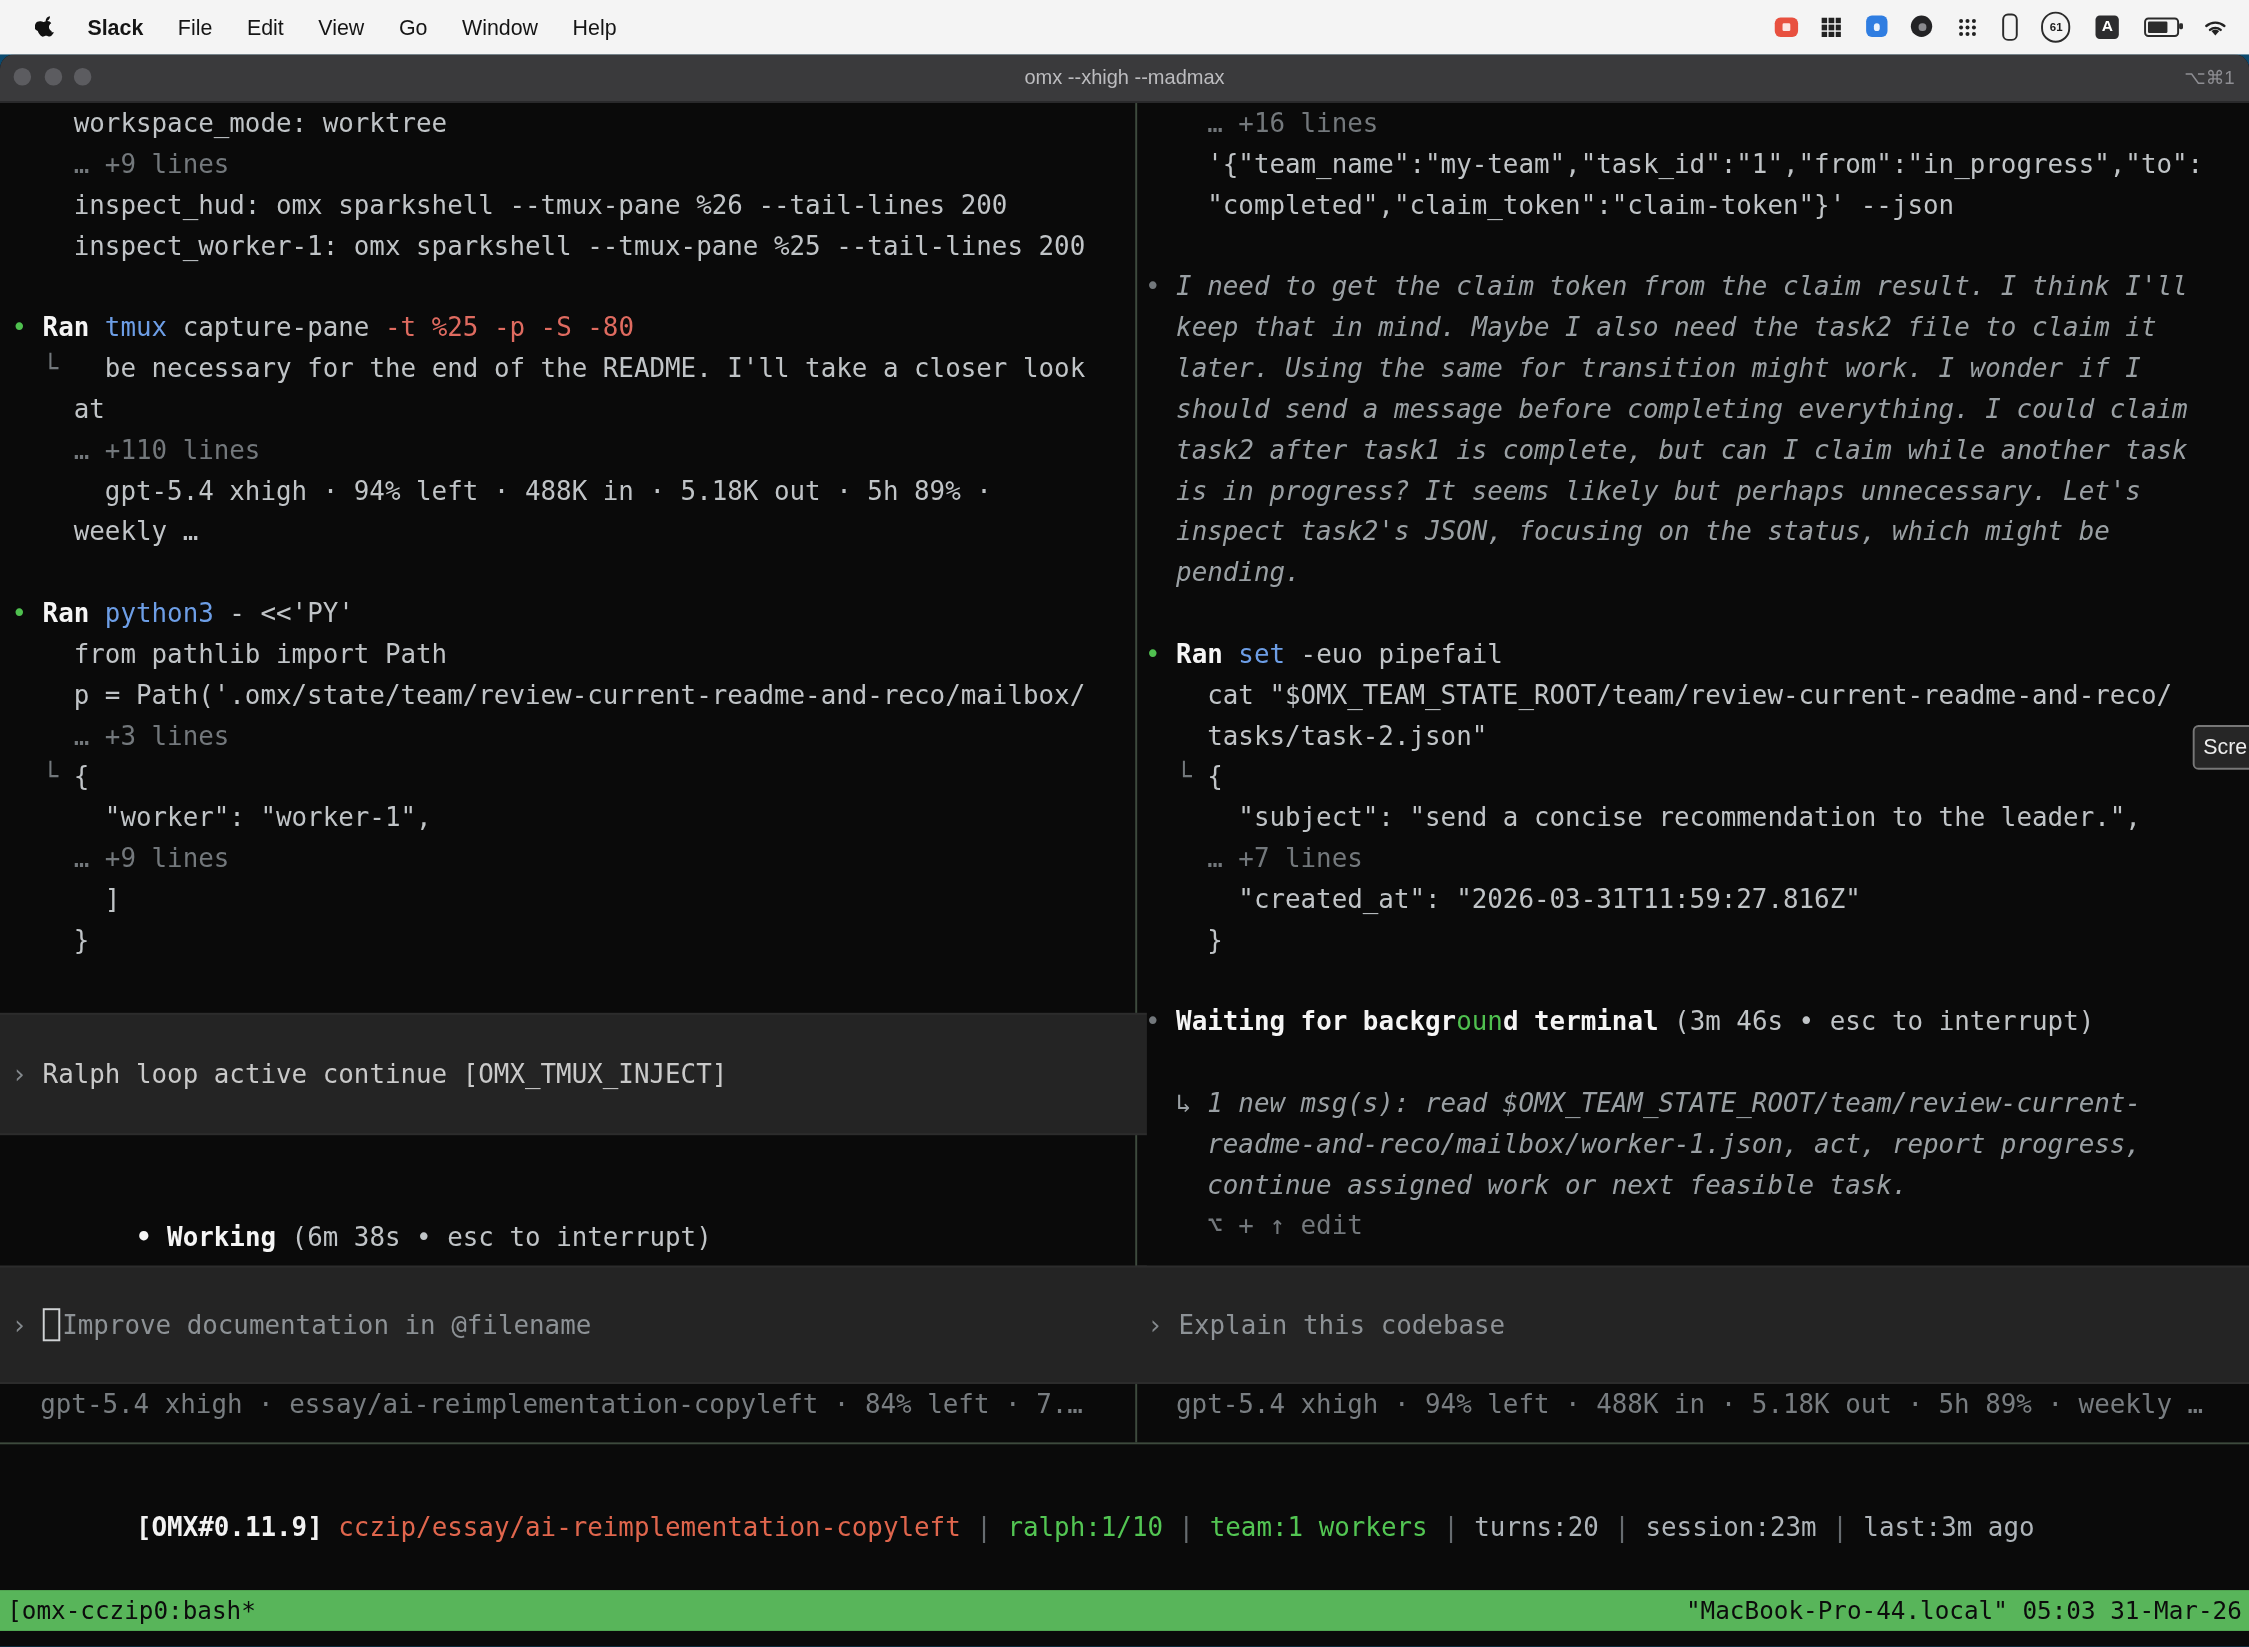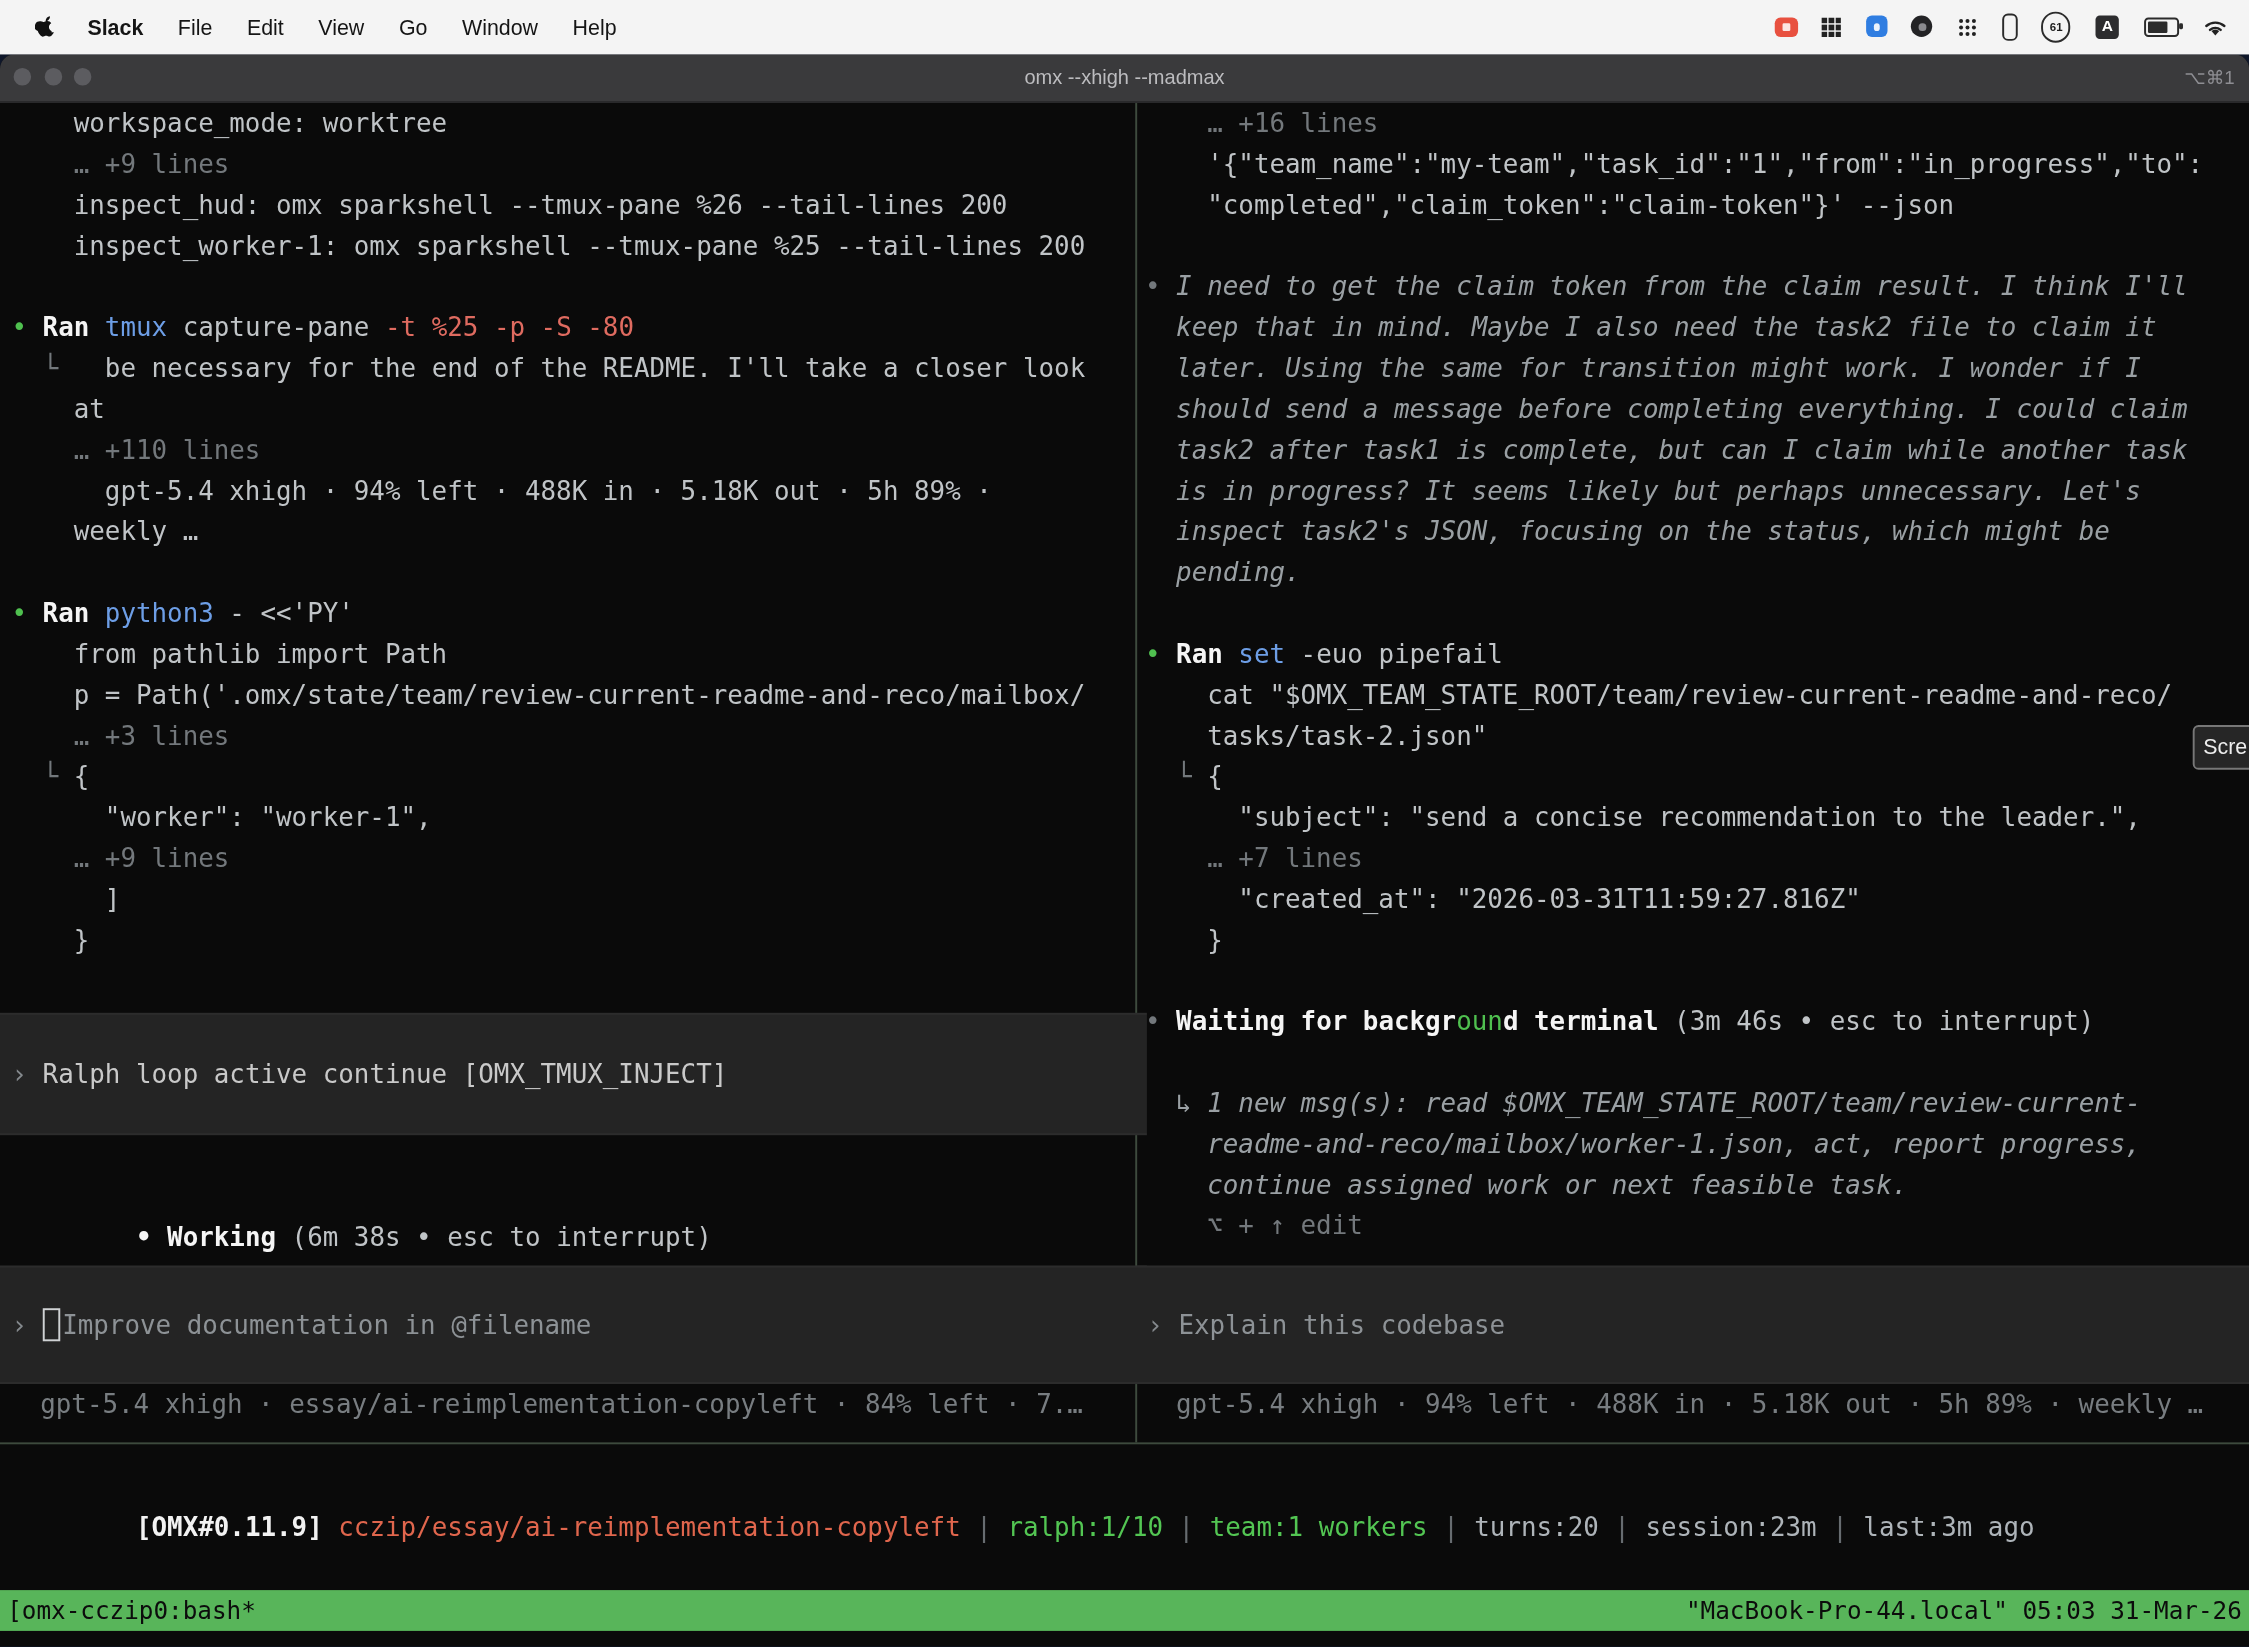--- a/index.html
+++ b/index.html
@@ -1,16 +1,16 @@
 <!DOCTYPE html>
 <html style="font-size:11.8px"><head>
 <meta charset="utf-8">
 <style>
   html,body{margin:0;padding:0;background:#000;}
-  .stage{position:relative;width:2250px;height:1648px;overflow:hidden;background:#0f172a;}
+  .stage{position:relative;width:2250px;height:1648px;overflow:hidden;background:#0c4a6e;}
   .screen{position:absolute;top:0;left:0;width:1157px;height:847px;
           transform:scale(1.94388);transform-origin:0 0;
           font-family:"Liberation Sans",sans-serif;}
 
   
   .menubar{position:absolute;top:0;left:0;right:0;height:28px;background:#f4f4f4;
            display:flex;align-items:center;color:#151515;font-size:11px;z-index:30;}
   .mb-left{display:flex;align-items:center;padding-left:10.3px;}
   .menu-item{padding:0 8.9px;}
   .app-name{font-weight:700;padding:0 8.9px;}

